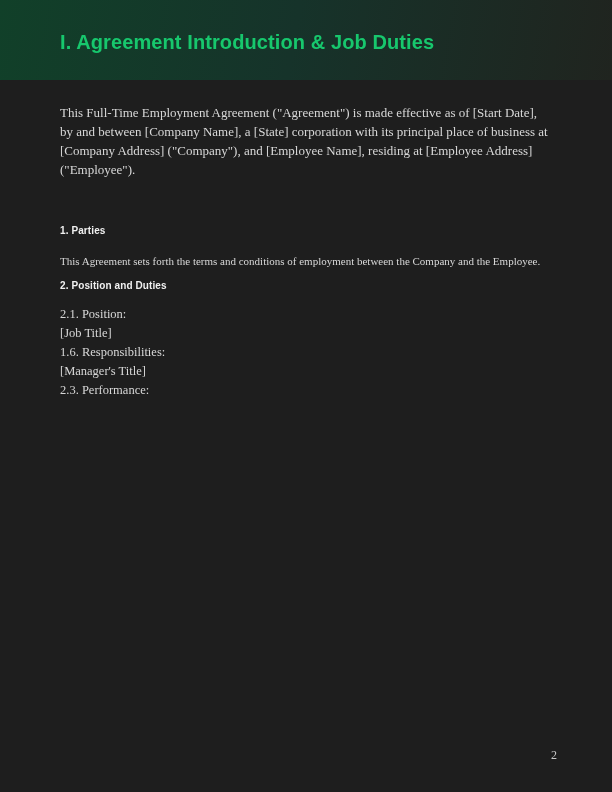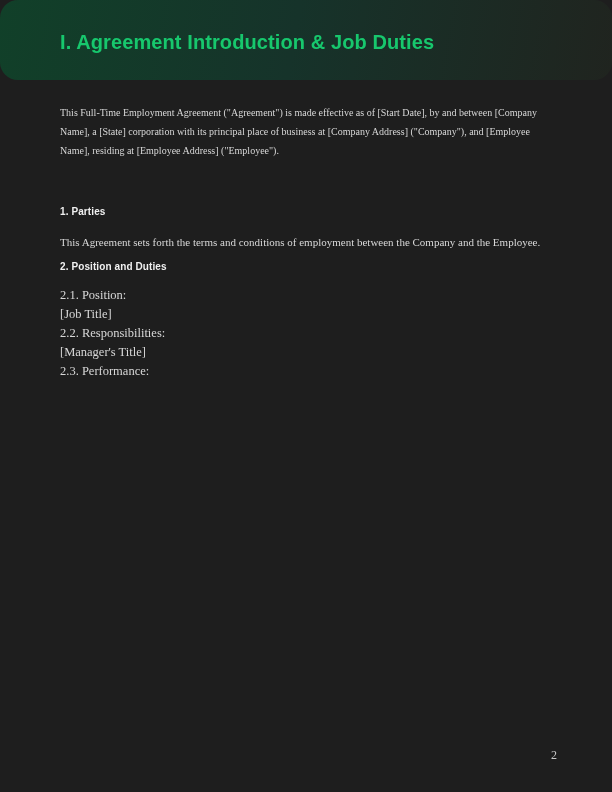--- a/index.html
+++ b/index.html
@@ -13,34 +13,33 @@
     overflow: hidden;
     font-family: "Liberation Serif", serif;
   }
   .band {
     height: 80px;
     width: 100%;
     background: linear-gradient(100deg, #114029 0%, #16332a 48%, #20241f 100%);
     display: flex;
     align-items: center;
     padding: 4px 60px 0 60px;
-    border-radius: 18px;
   }
   .band h1 {
     margin: 0;
     font-family: "Liberation Sans", sans-serif;
     font-weight: 700;
     font-size: 20px;
     letter-spacing: 0.1px;
     color: #17c76d;
   }
   .content { padding: 0 60px; }
   .intro {
     margin: 23px 0 0 0;
-    font-size: 10px;
+    font-size: 13px;
     line-height: 19px;
     color: #d8d8d8;
     width: 492px;
   }
   .h-sec {
     margin: 43px 0 0 0;
     font-family: "Liberation Sans", sans-serif;
     font-weight: 700;
     font-size: 10px;
     line-height: 18px;
@@ -85,21 +84,21 @@
 
     <h2 class="h-sec">1. Parties</h2>
 
     <p class="body-p">This Agreement sets forth the terms and conditions of employment between the Company and the Employee.</p>
 
     <h2 class="h-sec second">2. Position and Duties</h2>
 
     <div class="clauses">
       <div>2.1. Position:</div>
       <div>[Job Title]</div>
-      <div>2.2. Responsibilities:</div>
+      <div>1.6. Responsibilities:</div>
       <div>[Manager's Title]</div>
       <div>2.3. Performance:</div>
     </div>
 
   </main>
 
   <div class="page-number">2</div>
 
 </div>
 

